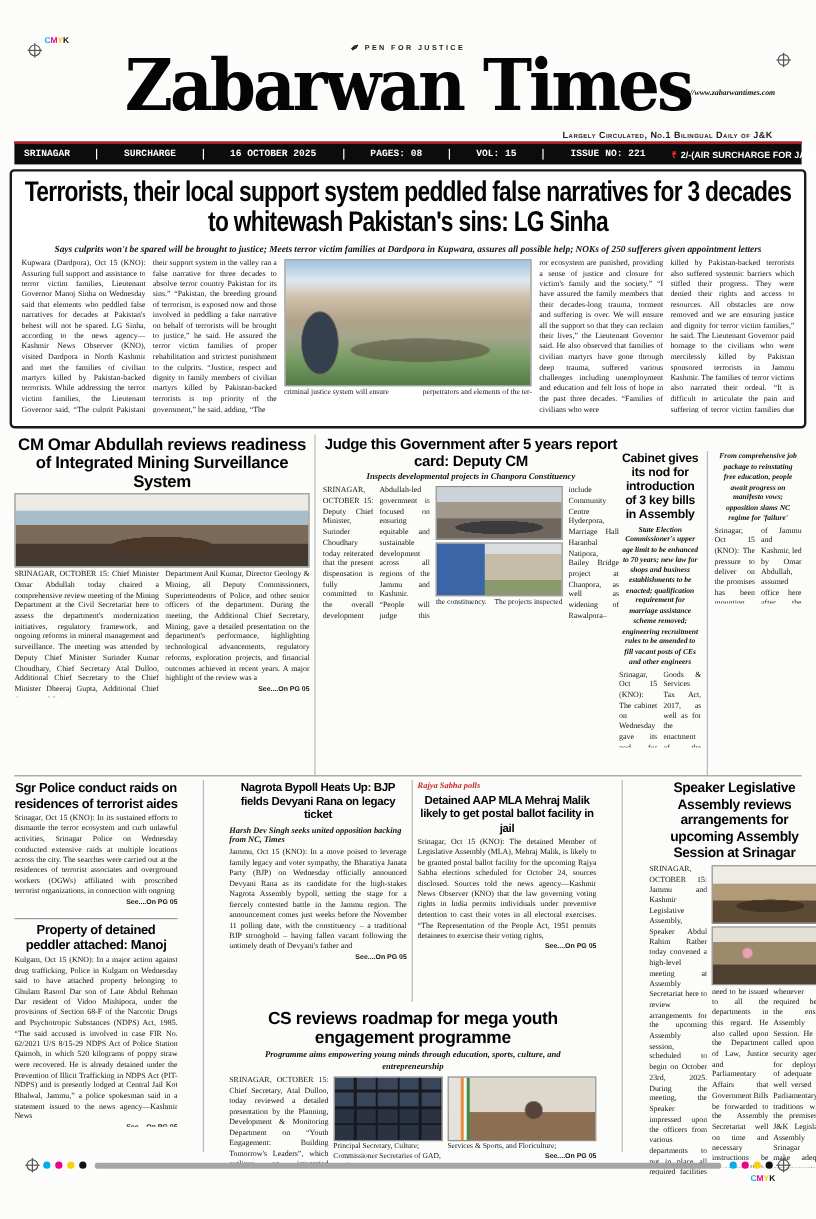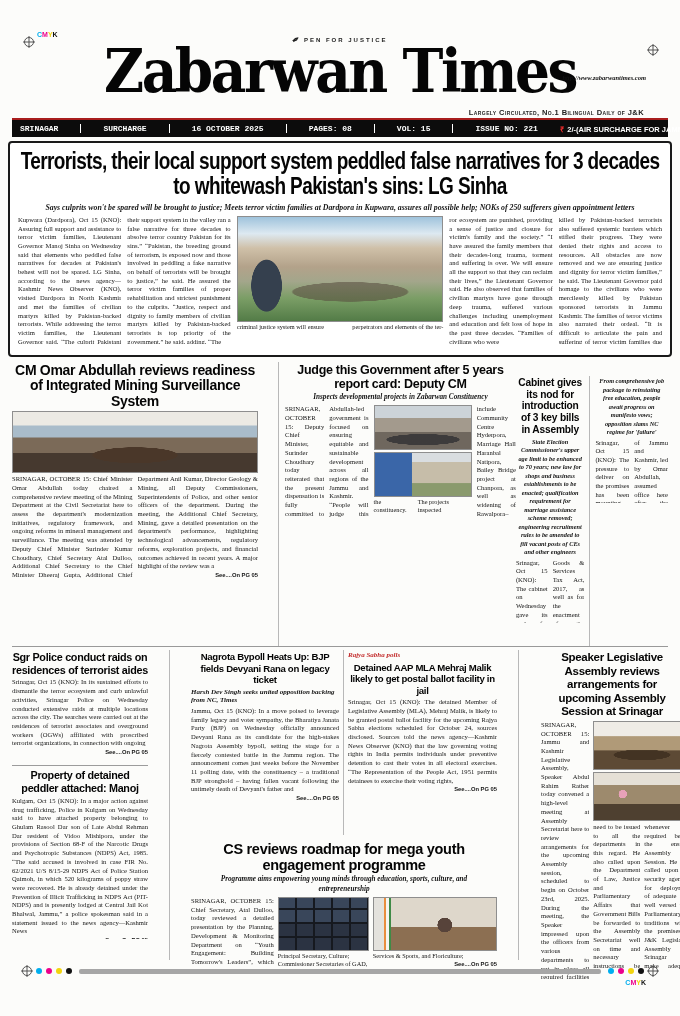--- a/index.html
+++ b/index.html
@@ -48,21 +48,21 @@
   .lead-sub{font:bold italic 7.8px/1.2 "Liberation Serif",serif;text-align:center;margin:14px 0 4px;}
   .lead-cols{display:flex;gap:6px;height:128px;}
   .lead-cols .bcol{flex:1.05;}
   .lead-fig{flex:2.1;}
   .photo-lead{height:106px;background:
     radial-gradient(ellipse 26px 44px at 14% 66%, #35404e 0 58%, rgba(0,0,0,0) 60%),
     radial-gradient(ellipse 95px 16px at 55% 72%, rgba(85,72,60,.55) 0 60%, rgba(0,0,0,0) 62%),
     linear-gradient(180deg,#9fc3dc 0%,#dde9f1 16%,#cfc0a8 30%,#b3a28a 48%,#a3a68b 62%,#7b9e66 78%,#537c47 100%);}
   
   .rowB{position:absolute;top:362px;left:12px;right:12px;height:284px;display:flex;border-bottom:1px solid #999;}
-  .mining{width:246px;flex:none;border-right:1px solid #b8b8b8;padding-right:20px;}
+  .mining{width:246px;flex:none;border-right:1px solid #b8b8b8;padding-right:4px;}
   .mining h2{font-size:14px;line-height:1.1;}
   .photo-mining{height:62px;margin:2px 0;background:
     radial-gradient(ellipse 70px 13px at 50% 72%, #4a3729 0 60%, rgba(0,0,0,0) 62%),
     linear-gradient(180deg,#eceae4 0 22%,#a9bcca 23% 42%,#7b6a58 43% 68%,#46392f 69% 100%);}
   .two-col{display:flex;gap:5px;}
   .two-col .bcol{flex:1;}
   .mining .two-col{height:106px;}
   .rightB{flex:1;padding-left:6px;display:flex;flex-direction:row;}
   .judge h2{font-size:12.5px;}
   .judge-cols{display:flex;gap:5px;height:112px;}
@@ -179,21 +179,21 @@
       <h2>CM Omar Abdullah reviews readiness of Integrated Mining Surveillance System</h2>
       <div class="photo photo-mining"></div>
       <div class="two-col">
         <div class="bcol">SRINAGAR, OCTOBER 15: Chief Minister Omar Abdullah today chaired a comprehensive review meeting of the Mining Department at the Civil Secretariat here to assess the department's modernization initiatives, regulatory framework, and ongoing reforms in mineral management and surveillance. The meeting was attended by Deputy Chief Minister Surinder Kumar Choudhary, Chief Secretary Atal Dulloo, Additional Chief Secretary to the Chief Minister Dheeraj Gupta, Additional Chief Secretary, Mining</div>
         <div class="bcol"><span>Department Anil Kumar, Director Geology &amp; Mining, all Deputy Commissioners, Superintendents of Police, and other senior officers of the department. During the meeting, the Additional Chief Secretary, Mining, gave a detailed presentation on the department's performance, highlighting technological advancements, regulatory reforms, exploration projects, and financial outcomes achieved in recent years. A major highlight of the review was a</span><span class="see">See....On PG 05</span></div>
       </div>
     </div>
     <div class="rightB">
       <div class="judge">
         <h2>Judge this Government after 5 years report card: Deputy CM</h2>
-        <p class="sub">Inspects developmental projects in Zabarwan Constituency</p>
+        <p class="sub">Inspects developmental projects in Chanpora Constituency</p>
         <div class="judge-cols">
           <div class="bcol">SRINAGAR, OCTOBER 15: Deputy Chief Minister, Surinder Choudhary today reiterated that the present dispensation is fully committed to the overall development and welfare of the people of Jammu and Kashmir. He made these remarks during an extensive tour of Chanpora Constituency in Srinagar. The Deputy Chief Minister said that the Omar</div>
           <div class="bcol">Abdullah-led government is focused on ensuring equitable and sustainable development across all regions of the Jammu and Kashmir. “People will judge this government after our five-year report card,” he asserted. During his tour, the Deputy Chief Minister, accompanied by local legislator Mushtaq Ahmad Guroo, inspected several ongoing developmental projects in</div>
           <figure class="judge-fig">
             <div class="photo photo-judge-top"></div>
             <div class="photo photo-judge-bottom"></div>
             <figcaption class="figcap">
               <span>the constituency.</span>
               <span>The projects inspected</span>
             </figcaption>

